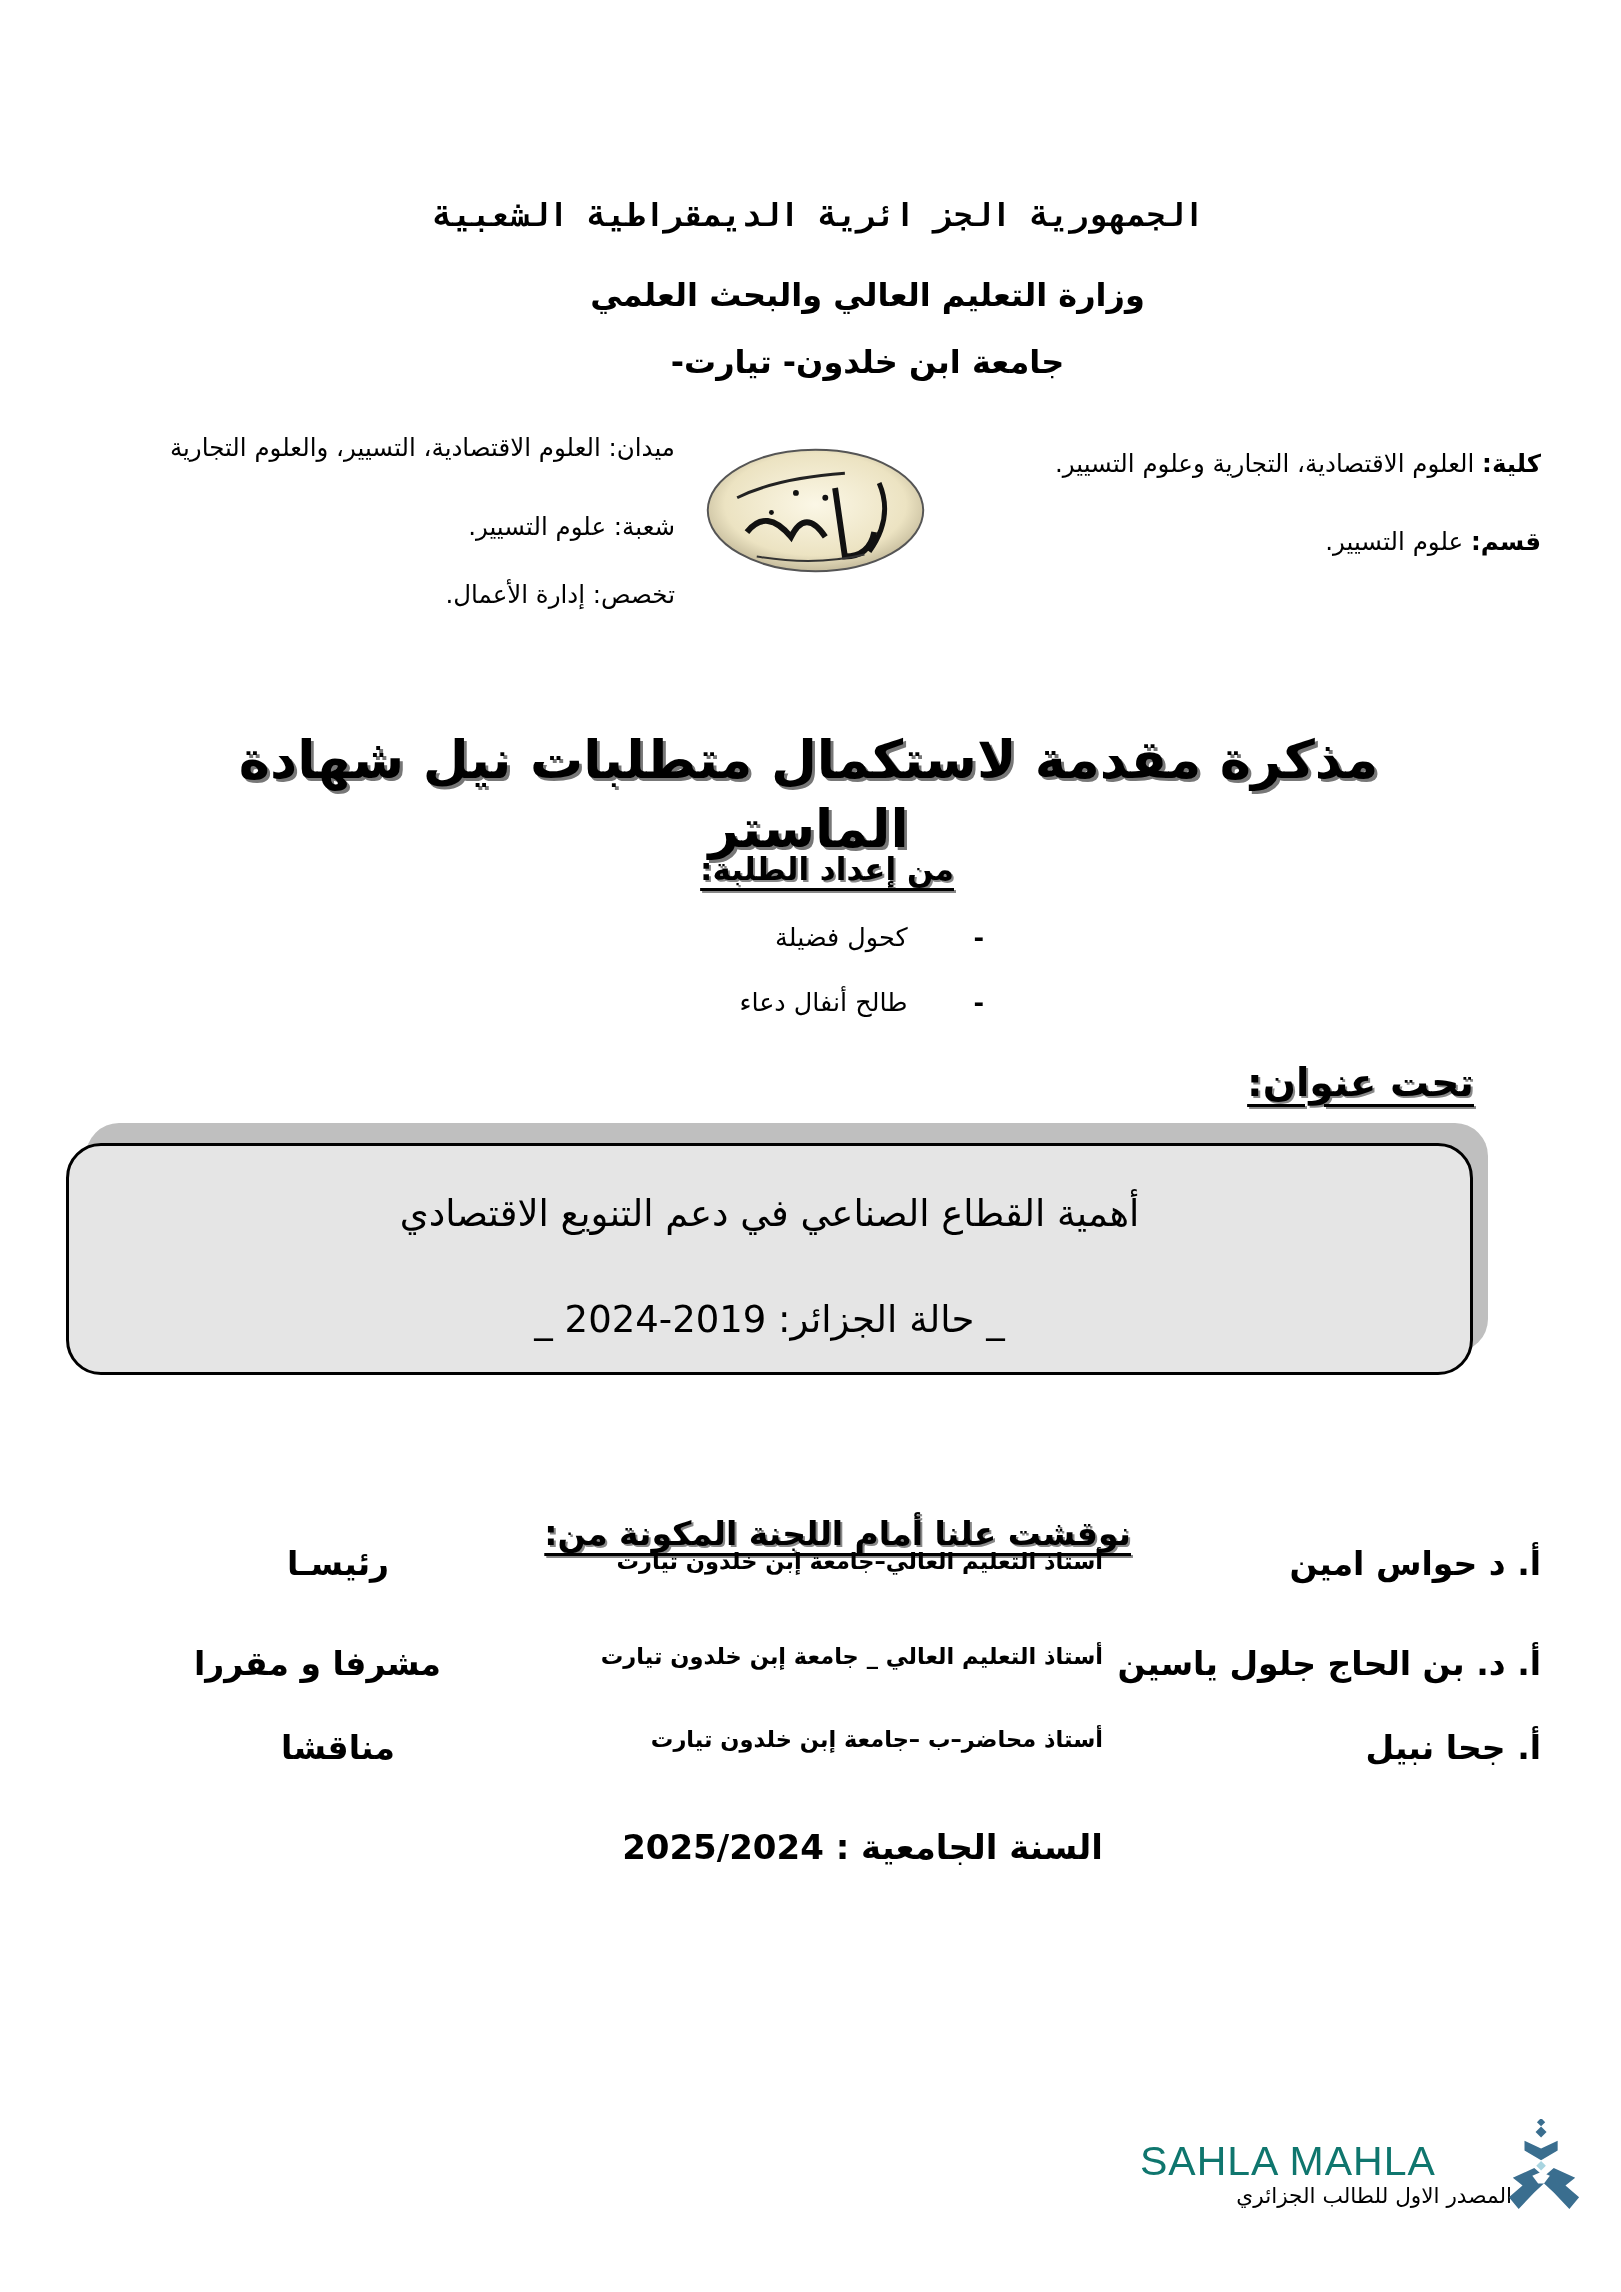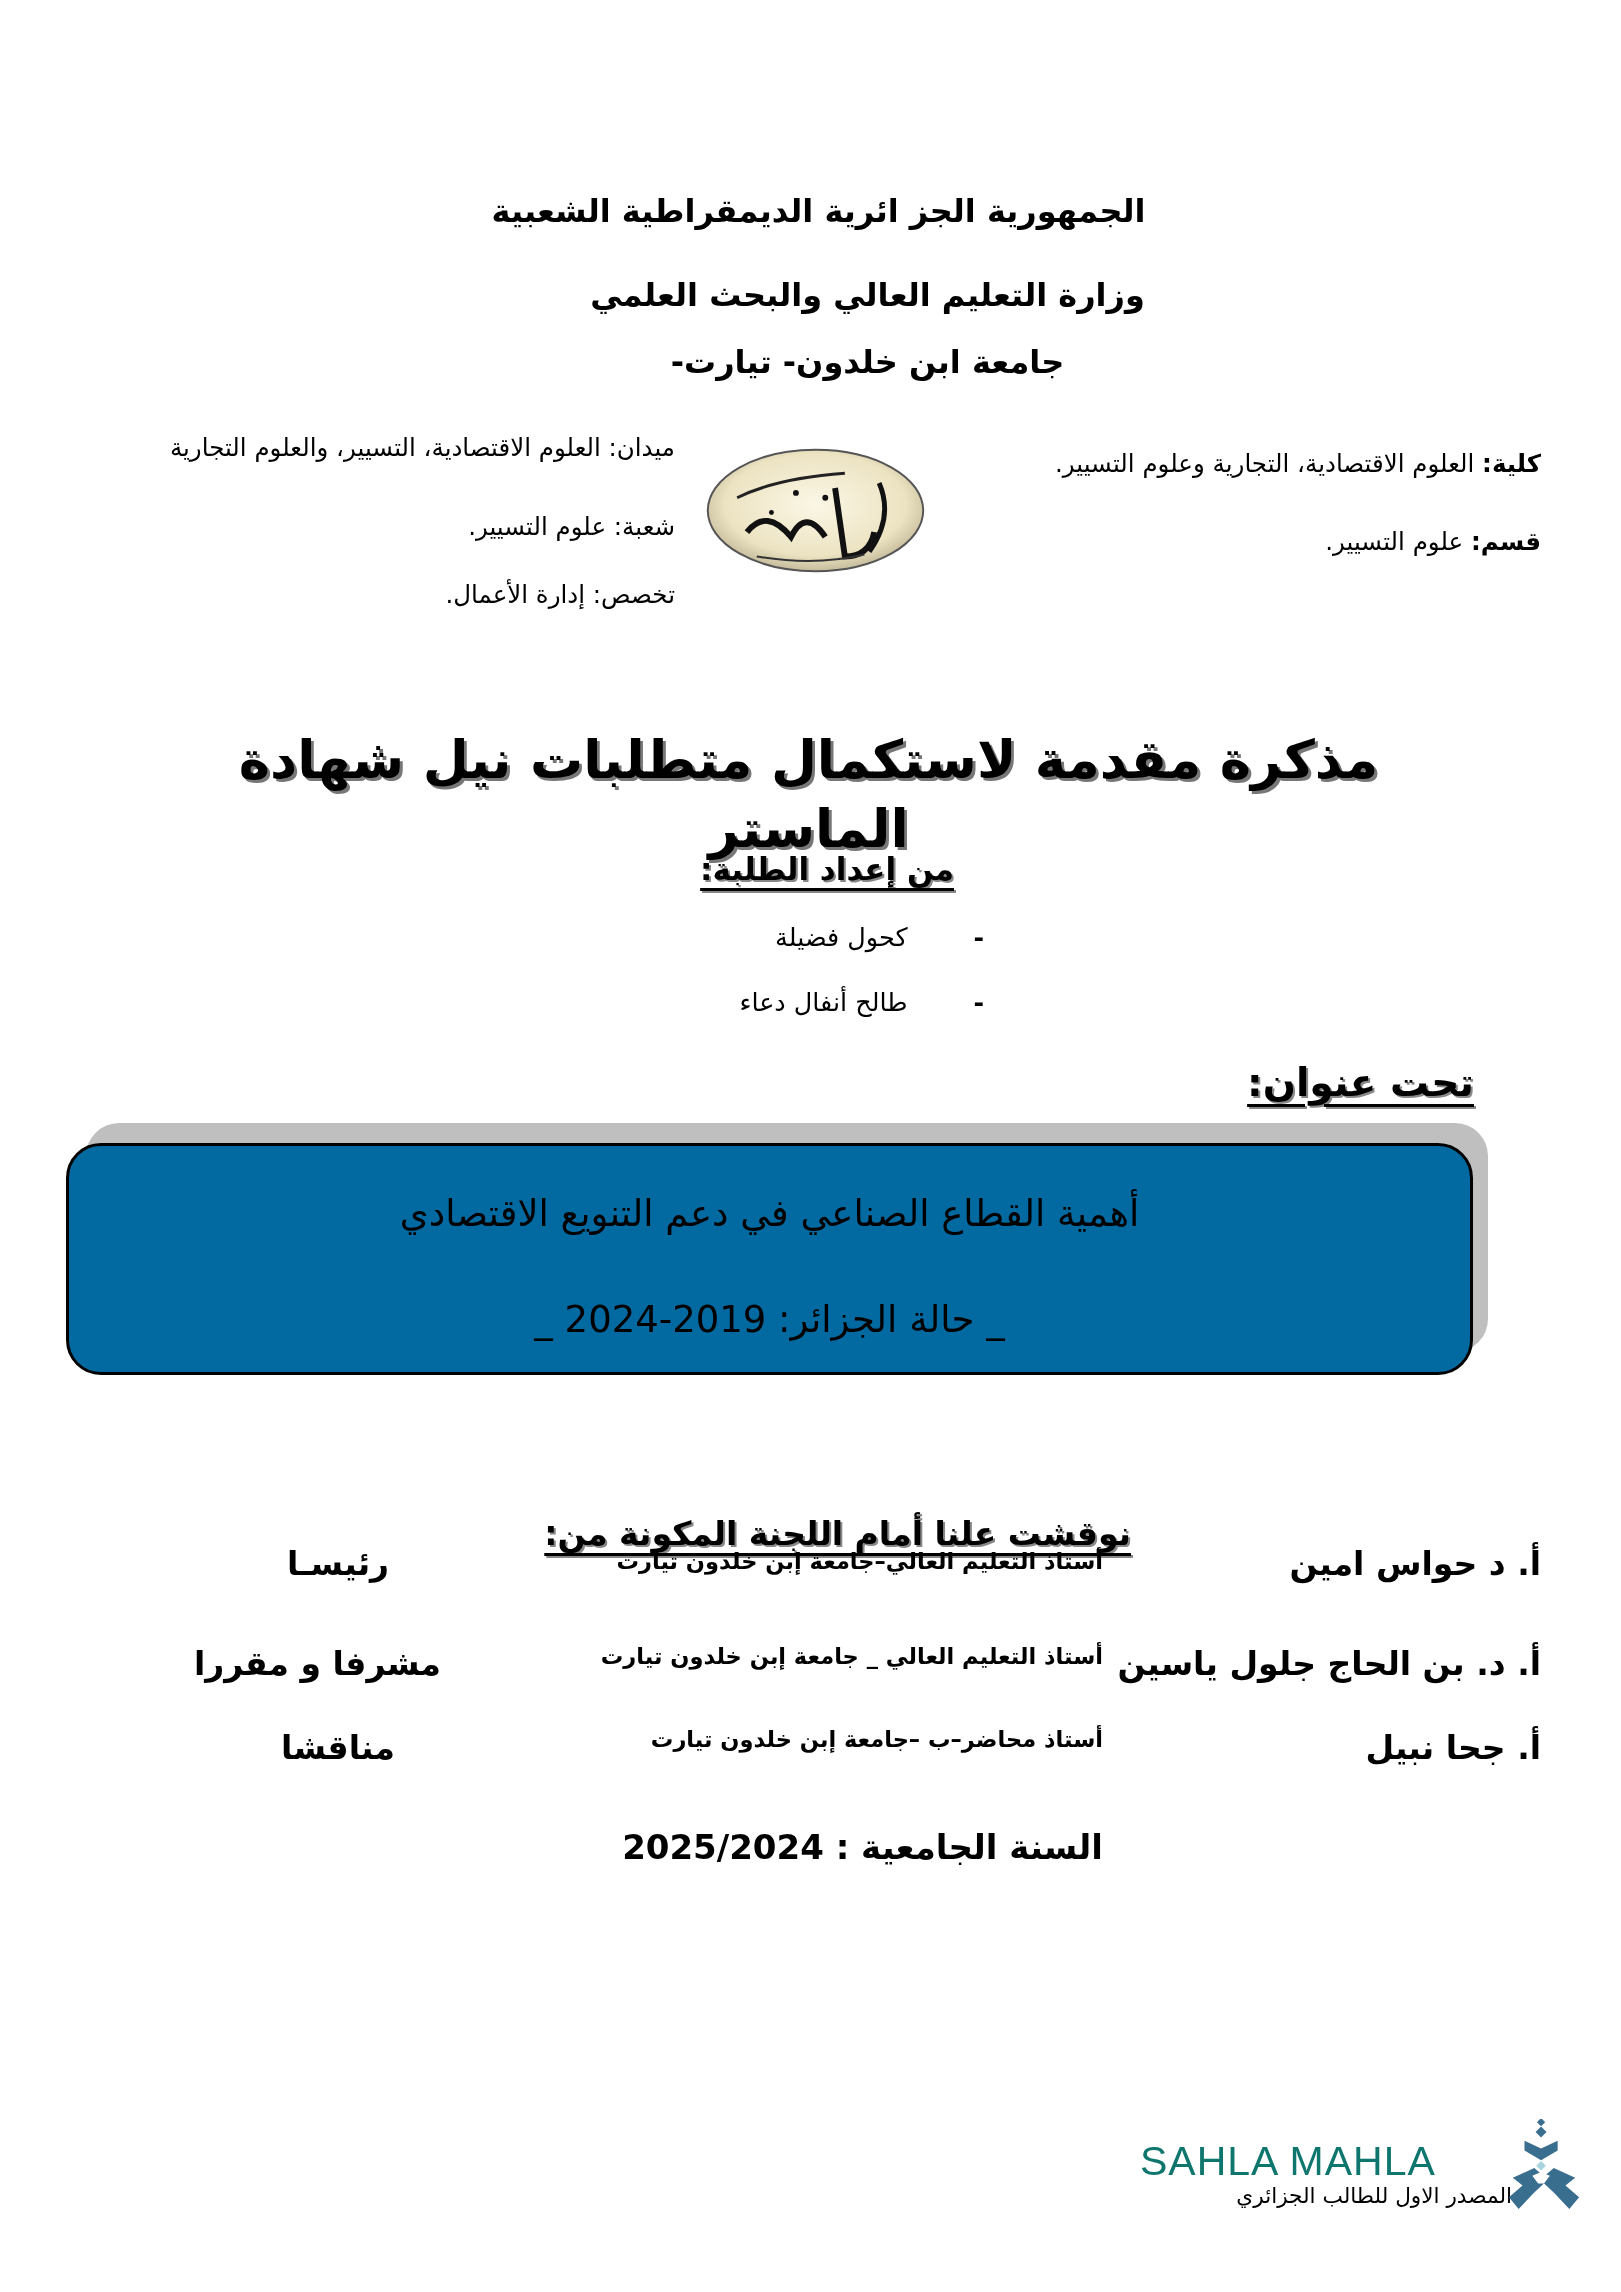--- a/index.html
+++ b/index.html
@@ -19,21 +19,21 @@
 
   
   .hdr-line {
     left: 0; width: 1621px;
     text-align: center;
     font-weight: bold;
     font-size: 32px;
     line-height: 43px;
     direction: rtl;
   }
-  .hdr-1 { top: 190px; left: 196px; width: 1245px; }
+  .hdr-1 { top: 196px; left: 196px; width: 1245px; font-family: Liberation Mono, monospace; }
   .hdr-2 { top: 274px; left: 294px; width: 1147px; }
   .hdr-3 { top: 341px; left: 294px; width: 1147px; }
 
   
   .info {
     font-size: 24.5px;
     line-height: 33px;
     direction: rtl;
     white-space: nowrap;
   }
@@ -84,21 +84,21 @@
   
   .box-shadow {
     left: 86px; top: 1123px;
     width: 1402px; height: 229px;
     background: #bfbfbf;
     border-radius: 33px;
   }
   .title-box {
     left: 66px; top: 1143px;
     width: 1401px; height: 226px;
-    background: #0369a1;
+    background: #e5e5e5;
     border: 3.9px solid #000;
     border-radius: 35px;
   }
   .box-line {
     width: 100%;
     text-align: center;
     direction: rtl;
     font-size: 37px;
     line-height: 49px;
     position: absolute;

